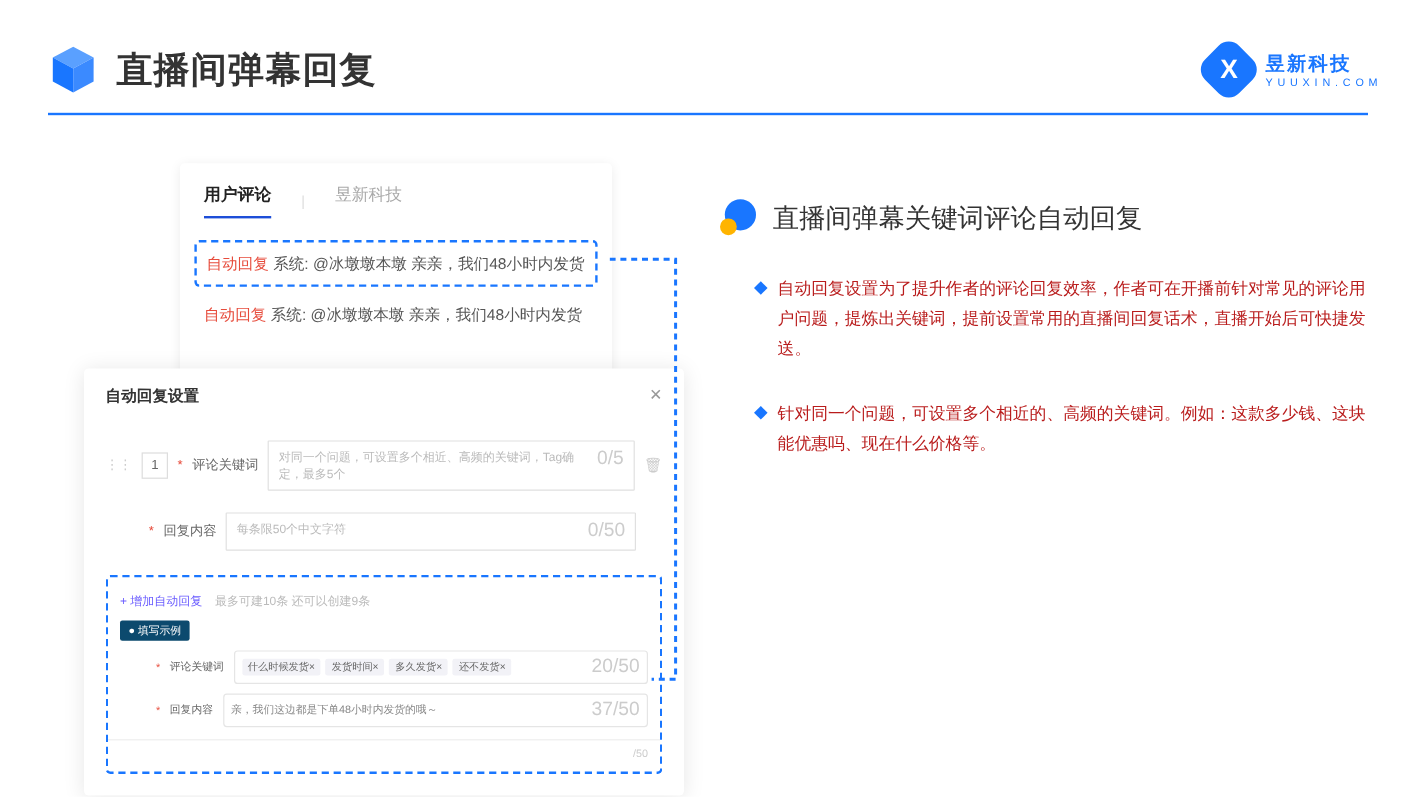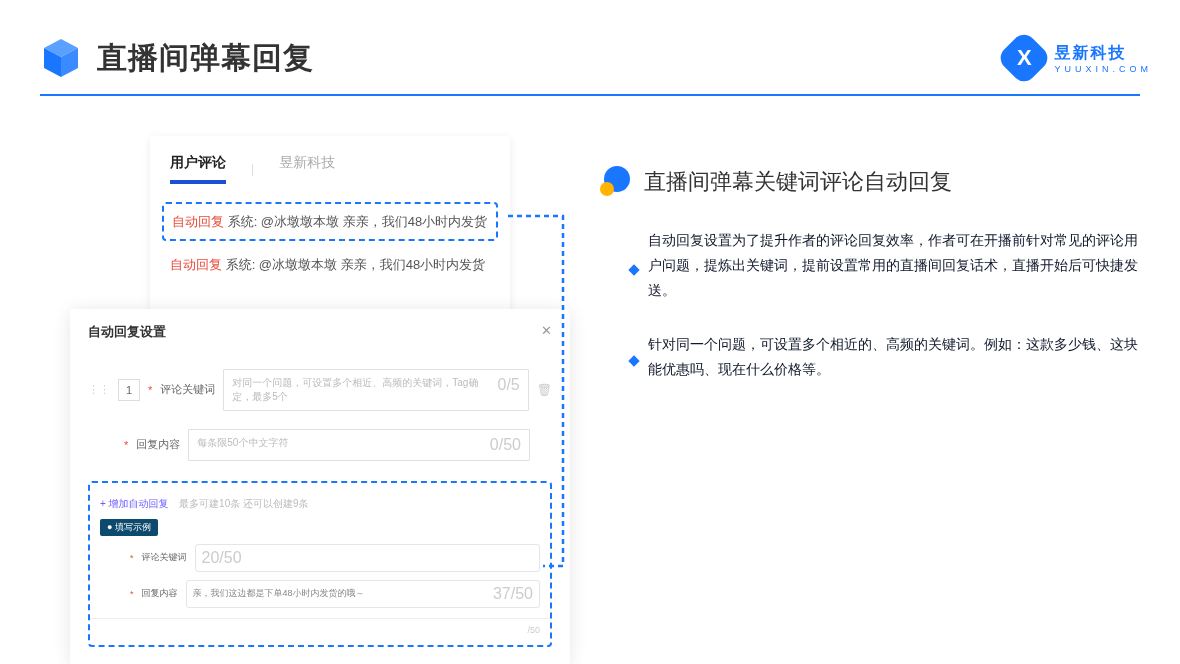--- a/index.html
+++ b/index.html
@@ -79,21 +79,21 @@
   background: #fff;
   box-shadow: 0 2px 10px rgba(0,0,0,0.08);
   border-radius: 4px;
   width: 360px;
   margin-left: 80px;
   padding: 18px 20px 50px 20px;
   position: relative;
 }
 .tabs { display: flex; gap: 25px; margin-bottom: 18px; }
 .tab { font-size: 14px; color: #aaa; padding-bottom: 8px; }
-.tab.active { color: #222; font-weight: 600; border-bottom: 4px solid #1d4ed8; text-align: center; }
+.tab.active { color: #222; font-weight: 600; border-bottom: 2px solid #1d4ed8; text-align: center; }
 .tab-divider { color: #ddd; align-self: center; font-size: 12px; }
 .comment-item {
   font-size: 13px;
   color: #555;
   line-height: 1.8;
   margin-bottom: 10px;
 }
 .auto-tag { color: #e74c3c; font-weight: 500; }
 .highlight-box {
   border: 2.5px dashed #1976ff;
@@ -214,23 +214,22 @@
 .bubble-icon { position: relative; width: 32px; height: 32px; }
 .bubble-blue { width: 26px; height: 26px; background: #1976ff; border-radius: 50%; position: absolute; top: 0; left: 4px; }
 .bubble-yellow { width: 14px; height: 14px; background: #ffb400; border-radius: 50%; position: absolute; bottom: 2px; left: 0; }
 .section-title { font-size: 22px; color: #333; font-weight: 500; }
 .bullet-item {
   display: flex;
   gap: 10px;
   margin-bottom: 28px;
   line-height: 1.8;
   font-size: 14px;
-  color: #0f172a;
+  color: #b91c1c;
   padding-left: 20px;
-  align-items: center;
 }
 .diamond {
   width: 8px;
   height: 8px;
   background: #1976ff;
   transform: rotate(45deg);
   flex-shrink: 0;
   margin-top: 8px;
 }
 </style>
@@ -317,20 +316,26 @@
         <div>
           <span class="add-link">+ 增加自动回复</span>
           <span class="add-hint">最多可建10条 还可以创建9条</span>
         </div>
         <div class="example-badge">● 填写示例</div>
 
         <div class="ex-row" style="margin-left:30px">
           <span class="req-dot">*</span>
           <span class="field-label">评论关键词</span>
           <div class="ex-input">
+            <div class="tag-group">
+              <span class="tag">什么时候发货×</span>
+              <span class="tag">发货时间×</span>
+              <span class="tag">多久发货×</span>
+              <span class="tag">还不发货×</span>
+            </div>
             <span class="counter">20/50</span>
           </div>
         </div>
 
         <div class="ex-row" style="margin-left:30px">
           <span class="req-dot">*</span>
           <span class="field-label">回复内容</span>
           <div class="ex-input">
             <span>亲，我们这边都是下单48小时内发货的哦～</span>
             <span class="counter">37/50</span>

